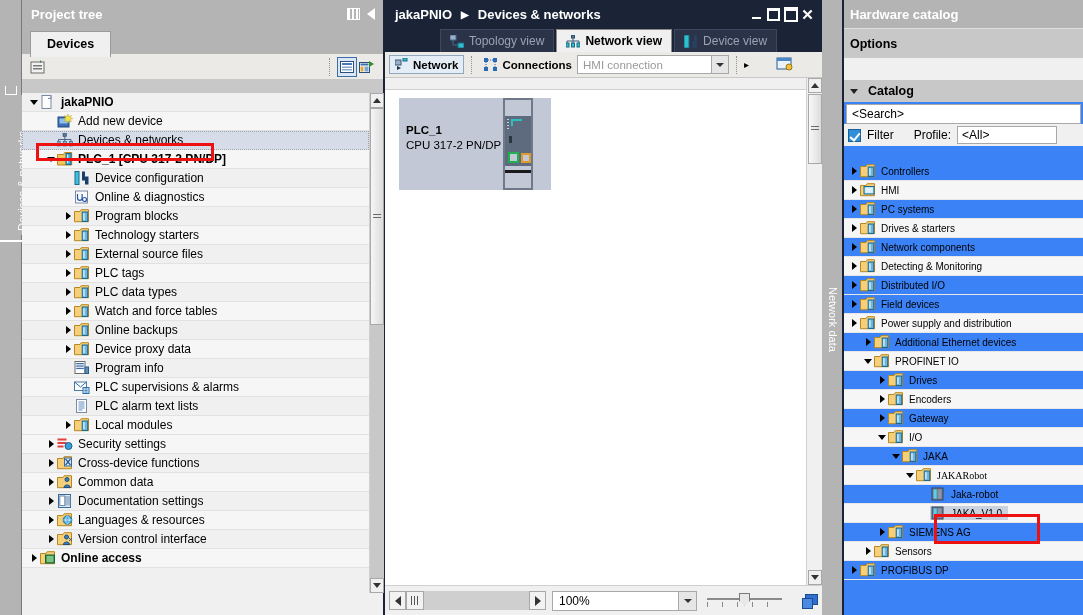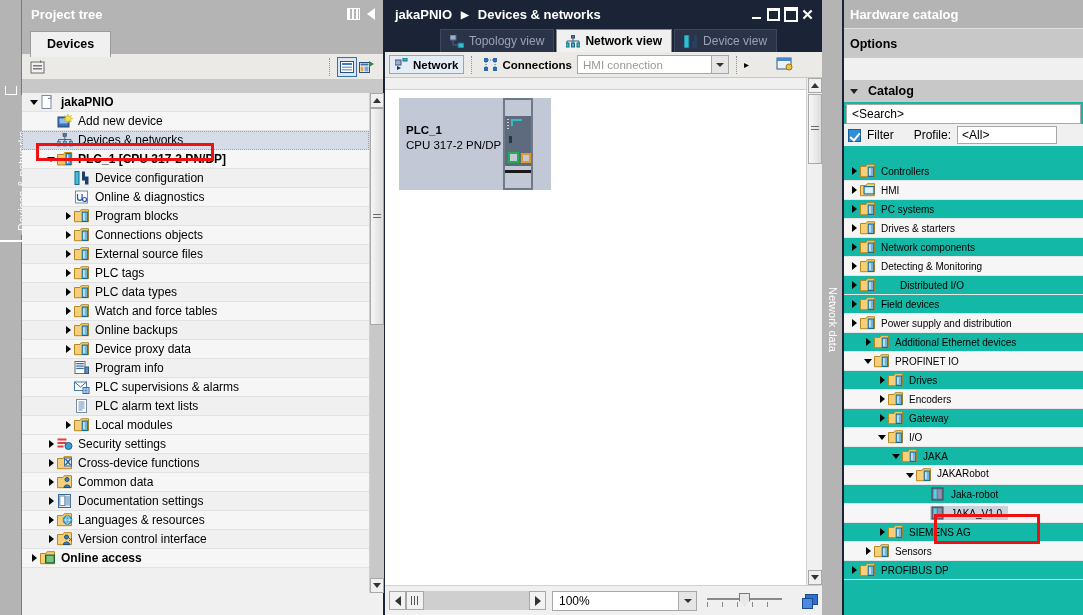--- a/index.html
+++ b/index.html
@@ -209,21 +209,21 @@
     position:absolute; left:822px; top:0; width:22px; height:615px;
     background:#b4b4b4; border-right:2px solid #1b2437;
   }
   .ndstrip .vtab { position:absolute; left:0; top:285px; width:22px; height:110px; }
   .ndstrip .vtab span {
     display:block; white-space:nowrap; transform:rotate(90deg); transform-origin:0 0;
     position:absolute; left:17px; top:2px; font-size:11px; color:#ffffff;
   }
 
   
-  .hw { position:absolute; left:844px; top:0; width:239px; height:615px; background:#14b8a6; }
+  .hw { position:absolute; left:844px; top:0; width:239px; height:615px; background:#3b82f6; }
   .hw-title { height:28px; background:#b4b4b4; display:flex; align-items:center; padding-left:6px; color:#ffffff; font-size:13px; font-weight:bold; }
   .hw-options { height:30px; background:#c8c8c8; border-top:1px solid #e0e0e0; display:flex; align-items:center; padding-left:6px; font-size:12.5px; font-weight:bold; color:#000; }
   .hw-blank { height:22px; background:#f0f0f0; }
   .hw-catrow { height:22px; background:#c8c8c8; display:flex; align-items:center; padding-left:6px; gap:10px; font-size:12.5px; font-weight:bold; }
   .chev-small { width:0;height:0;border-top:5px solid #222; border-left:4px solid transparent; border-right:4px solid transparent; }
   .hw-search { height:20px; margin:2px 0 0 2px; width:235px; border:1px solid #a8a8a8; background:#ffffff; display:flex; align-items:center; padding-left:5px; font-size:12px; }
   .hw-filter { height:22px; display:flex; align-items:center; padding-left:4px; gap:6px; font-size:12px; background:#f0f0f0; }
   .cbx { width:13px; height:13px; background:#2f8fd8; border:1px solid #1a5e96; position:relative; }
   .cbx:after { content:""; position:absolute; left:3px; top:1px; width:4px; height:8px; border:solid #fff; border-width:0 2px 2px 0; transform:rotate(40deg); }
   .prof-box { width:100px; height:18px; border:1px solid #a8a8a8; background:#fff; display:flex; align-items:center; padding-left:4px; font-size:12px; }
@@ -364,21 +364,21 @@
             <span class="tlabel">Program blocks</span>
           </div>
           <div class="trow alt">
             <span style="width: 40px; flex: 0 0 auto;"></span>
             <span class="arrow r"></span>
             <span class="ti"><svg width="16" height="14" viewBox="0 0 16 14">
                 <path d="M0.5 2.5 h5.5 l1.2 -1.8 h7.3 v12 h-14 z" fill="#f5cf7a" stroke="#b8881f"></path>
                 <rect x="8.2" y="3" width="5.5" height="9.5" fill="#6fb4dc" stroke="#1b6a90"></rect>
                 <rect x="9.3" y="4.2" width="1.3" height="7" fill="#dff2fb"></rect>
               </svg></span>
-            <span class="tlabel">Connections objects</span>
+            <span class="tlabel">Technology starters</span>
           </div>
           <div class="trow">
             <span style="width: 40px; flex: 0 0 auto;"></span>
             <span class="arrow r"></span>
             <span class="ti"><svg width="16" height="14" viewBox="0 0 16 14">
                 <path d="M0.5 2.5 h5.5 l1.2 -1.8 h7.3 v12 h-14 z" fill="#f5cf7a" stroke="#b8881f"></path>
                 <rect x="8.2" y="3" width="5.5" height="9.5" fill="#6fb4dc" stroke="#1b6a90"></rect>
                 <rect x="9.3" y="4.2" width="1.3" height="7" fill="#dff2fb"></rect>
               </svg></span>
             <span class="tlabel">External source files</span>
@@ -809,21 +809,21 @@
                 <path d="M0.5 2.5 h5.5 l1.2 -1.8 h7.3 v12 h-14 z" fill="#f5cf7a" stroke="#b8881f"></path>
                 <rect x="8.2" y="3" width="5.5" height="9.5" fill="#6fb4dc" stroke="#1b6a90"></rect>
                 <rect x="9.3" y="4.2" width="1.3" height="7" fill="#dff2fb"></rect>
               </svg></span>
             <span>Detecting &amp; Monitoring</span>
           </span>
         </div>
         <div class="hrow">
           <span style="width: 4px; flex: 0 0 auto;"></span>
           <span class="arrow r"></span>
-          <span style="display: flex; align-items: center; padding-right: 6px; gap: 19px;">
+          <span style="display: flex; align-items: center; padding-right: 6px;">
             <span class="ti"><svg width="16" height="14" viewBox="0 0 16 14">
                 <path d="M0.5 2.5 h5.5 l1.2 -1.8 h7.3 v12 h-14 z" fill="#f5cf7a" stroke="#b8881f"></path>
                 <rect x="8.2" y="3" width="5.5" height="9.5" fill="#6fb4dc" stroke="#1b6a90"></rect>
                 <rect x="9.3" y="4.2" width="1.3" height="7" fill="#dff2fb"></rect>
               </svg></span>
             <span>Distributed I/O</span>
           </span>
         </div>
         <div class="hrow">
           <span style="width: 4px; flex: 0 0 auto;"></span>
@@ -929,21 +929,21 @@
                 <path d="M0.5 2.5 h5.5 l1.2 -1.8 h7.3 v12 h-14 z" fill="#f5cf7a" stroke="#b8881f"></path>
                 <rect x="8.2" y="3" width="5.5" height="9.5" fill="#6fb4dc" stroke="#1b6a90"></rect>
                 <rect x="9.3" y="4.2" width="1.3" height="7" fill="#dff2fb"></rect>
               </svg></span>
             <span>JAKA</span>
           </span>
         </div>
         <div class="hrow alt">
           <span style="width: 60px; flex: 0 0 auto;"></span>
           <span class="arrow d"></span>
-          <span style="display: flex; align-items: flex-start; padding-right: 6px;">
+          <span style="display: flex; align-items: center; padding-right: 6px; font-family: Liberation Serif, serif;">
             <span class="ti"><svg width="16" height="14" viewBox="0 0 16 14">
                 <path d="M0.5 2.5 h5.5 l1.2 -1.8 h7.3 v12 h-14 z" fill="#f5cf7a" stroke="#b8881f"></path>
                 <rect x="8.2" y="3" width="5.5" height="9.5" fill="#6fb4dc" stroke="#1b6a90"></rect>
                 <rect x="9.3" y="4.2" width="1.3" height="7" fill="#dff2fb"></rect>
               </svg></span>
             <span>JAKARobot</span>
           </span>
         </div>
         <div class="hrow">
           <span style="width: 74px; flex: 0 0 auto;"></span>

